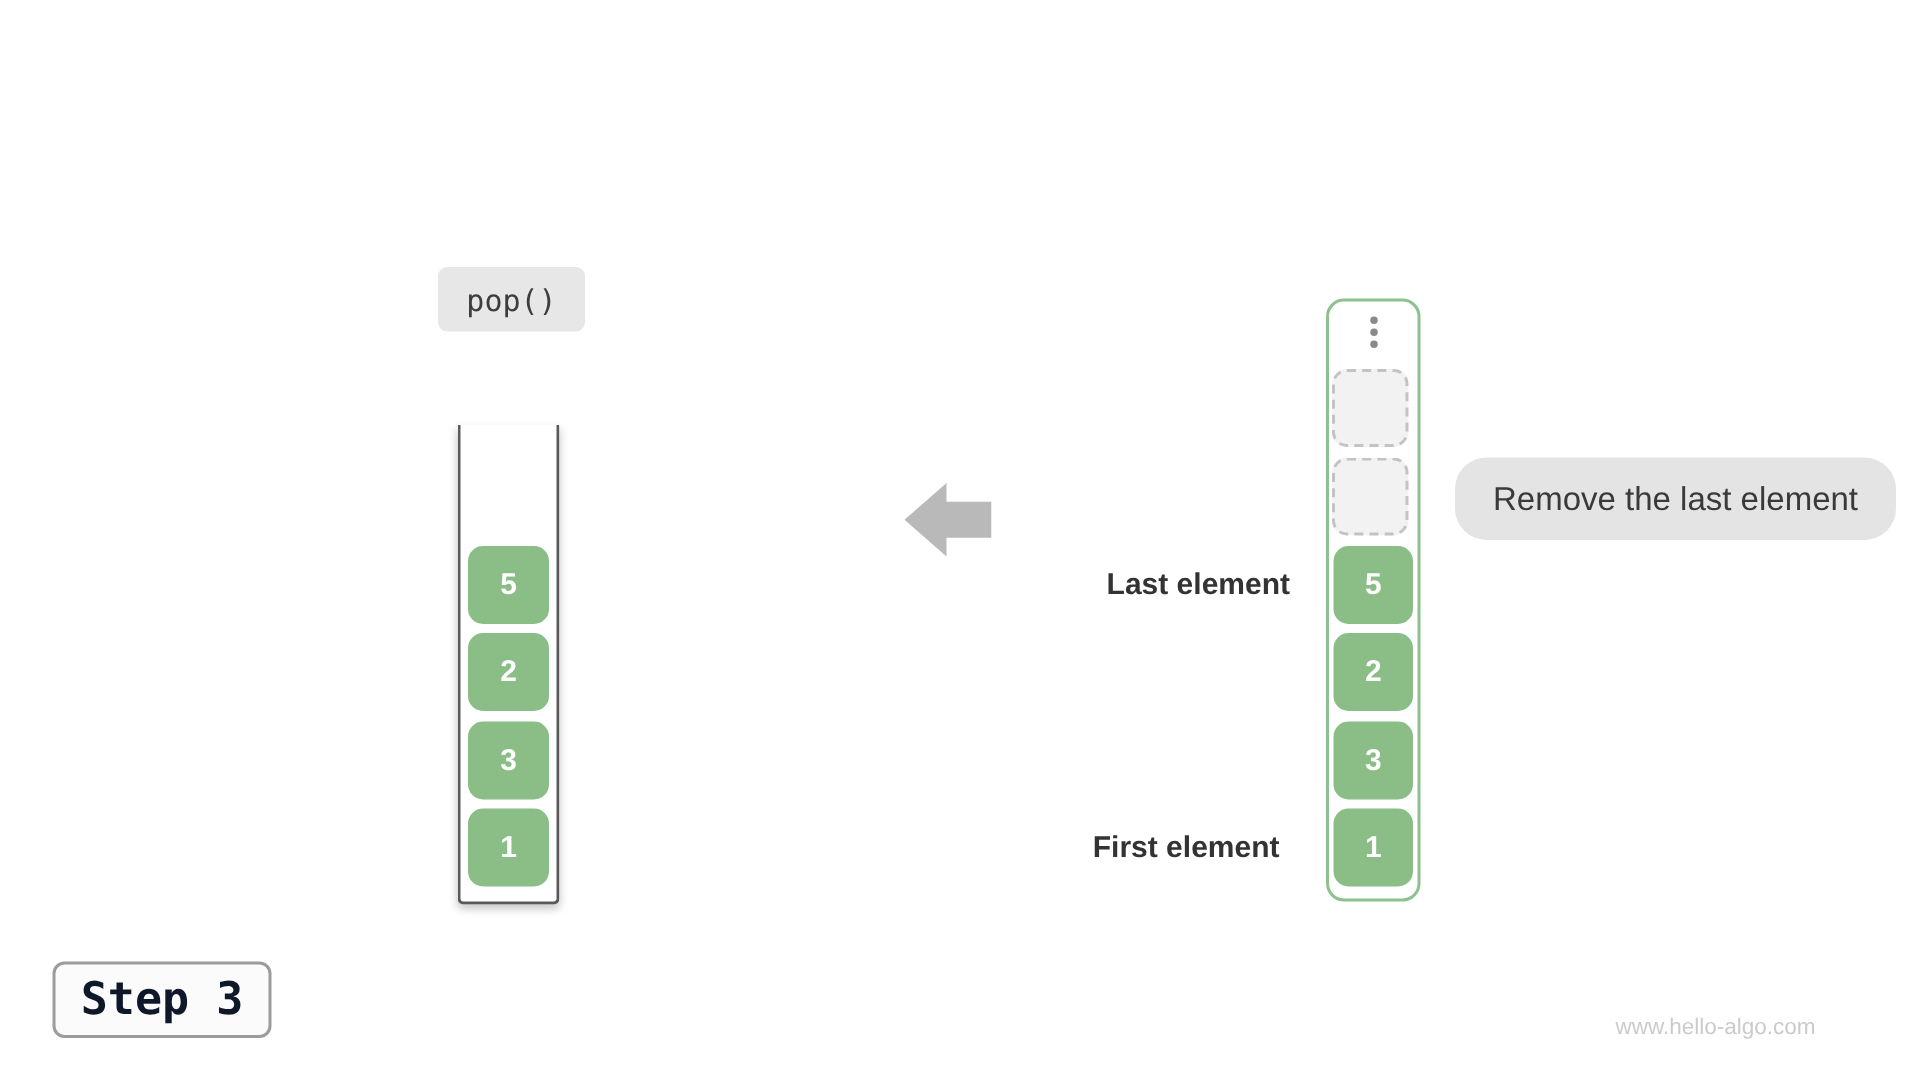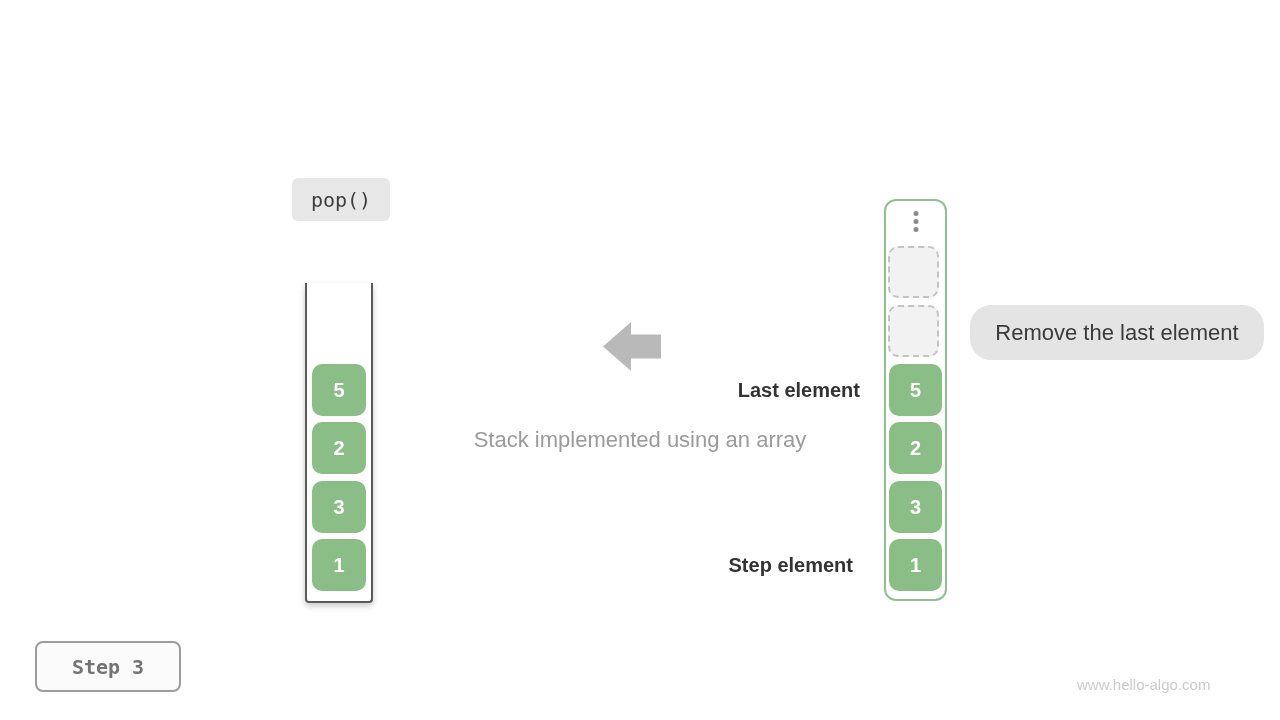--- a/index.html
+++ b/index.html
@@ -10,21 +10,21 @@
   
   .chip { position:absolute; display:flex; align-items:center; justify-content:center; }
   .op-chip { left:292px; top:178px; width:98px; height:43px; background:#e7e7e7;
              border-radius:6px; font-family:"DejaVu Sans Mono", monospace;
              font-size:20px; color:#3d3d3d; }
   .remove-chip { left:970px; top:305px; width:294px; height:55px; background:#e4e4e4;
                  border-radius:21px; font-size:22px; color:#3a3a3a; }
   .step-chip { left:35px; top:641px; width:146px; height:51px; background:#fbfbfb;
                border:2px solid #9c9c9c; border-radius:8px;
                font-family:"DejaVu Sans Mono", monospace; font-weight:bold;
-               font-size:20px; color:#737373;text-align:center; }
+               font-size:30px; color:#0f172a;text-align:center; }
 
   .bold-label { position:absolute; font-size:20px; font-weight:bold; color:#333333;
                 white-space:nowrap; }
   .last-label  { top:379px; right:420px;text-align:center; }
   .first-label { top:554px; right:427px; }
 
   .caption { position:absolute; top:427px; left:640px; transform:translateX(-50%);
              font-size:22px; color:#9b9b9b; white-space:nowrap; }
 
   .watermark { position:absolute; left:1077px; top:676px;
@@ -76,22 +76,21 @@
     <div class="el">2</div>
     <div class="el">3</div>
     <div class="el">1</div>
   </div>
 
   <svg class="arrow" width="58" height="49" viewBox="0 0 58 49">
     <polygon points="0,24.5 28,0 28,12.5 58,12.5 58,36.5 28,36.5 28,49" fill="#b9b9b9"></polygon>
   </svg>
 
   <div class="bold-label last-label">Last element</div>
-  <div class="caption">Stack implemented using an array</div>
-  <div class="bold-label first-label">Step element</div>
+  <div class="bold-label first-label">First element</div>
 
   <div class="stack-right">
     <div class="dots">
         <i></i>
         <i></i>
         <i></i>
       </div>
     <div class="slot slot1"></div>
     <div class="slot slot2"></div>
     <div class="el g5">5</div>

